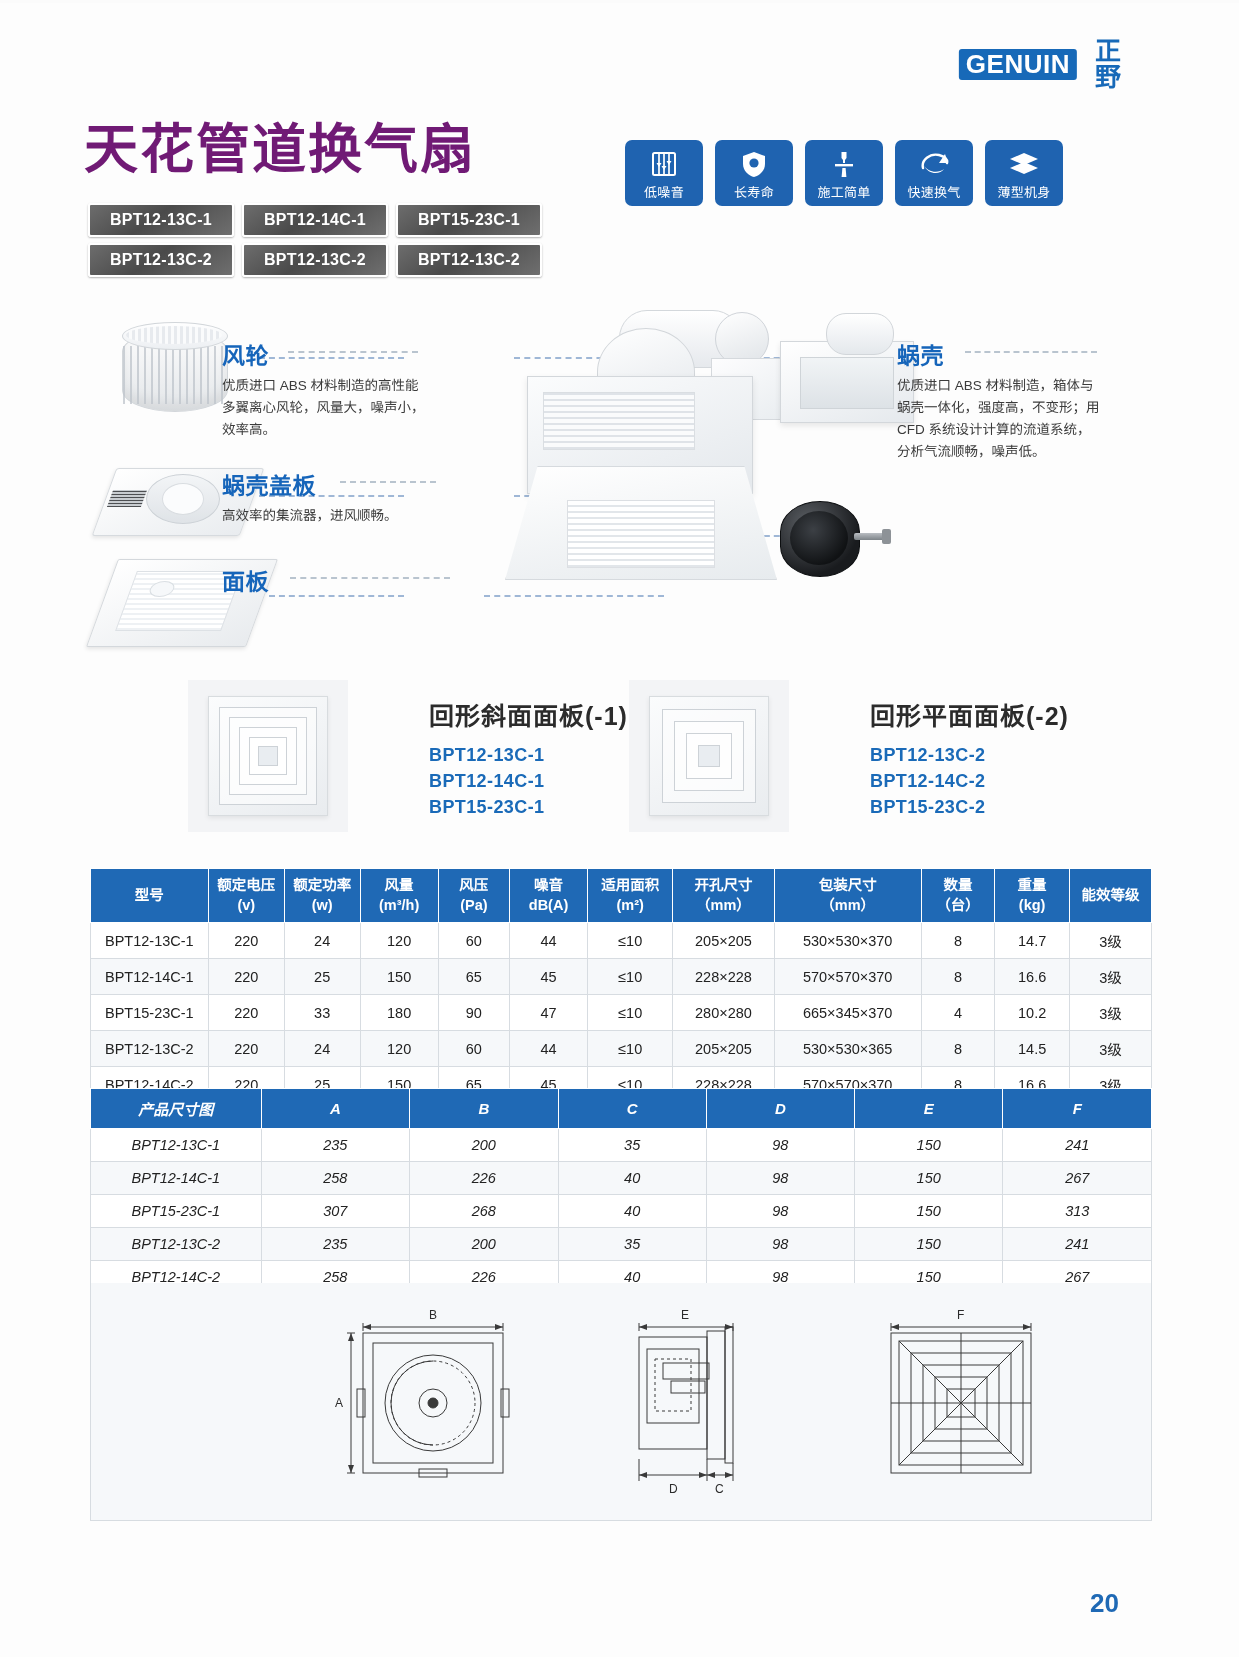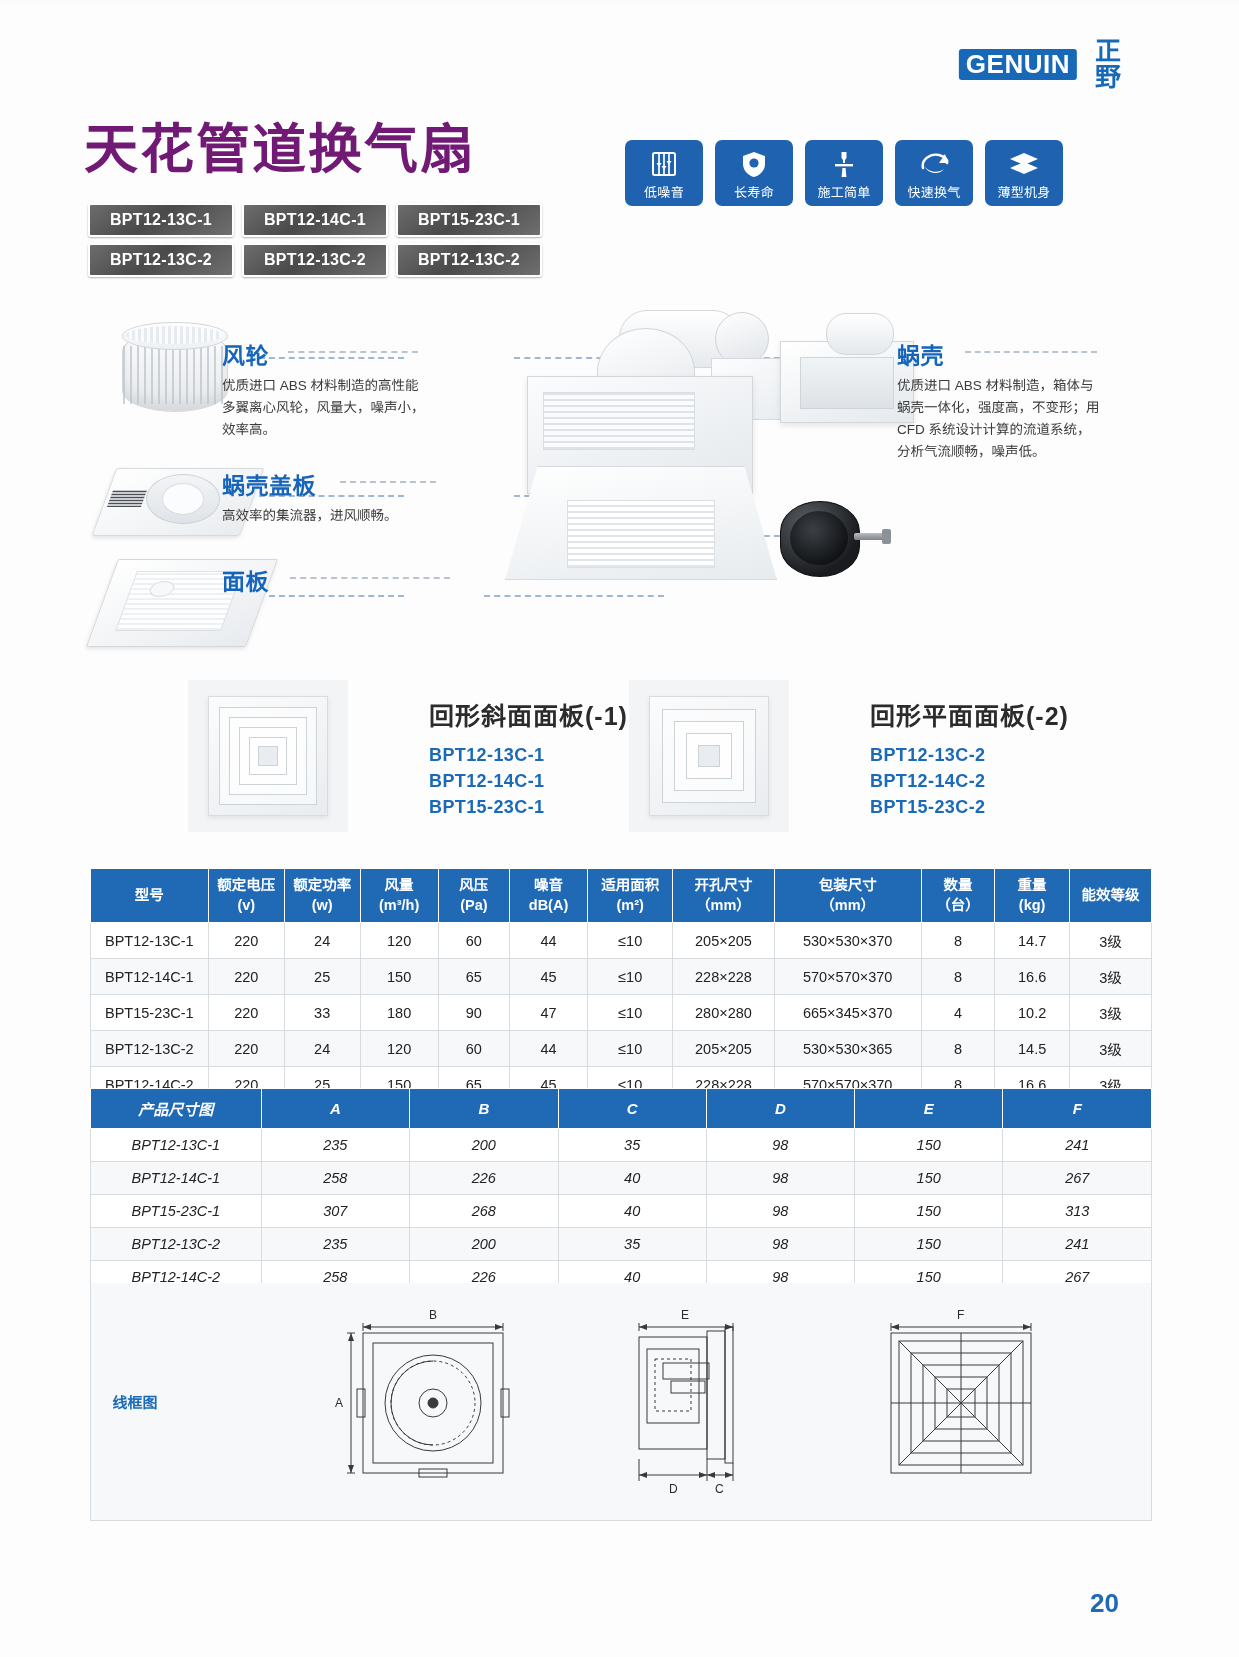--- a/index.html
+++ b/index.html
@@ -556,21 +556,20 @@
           <td>268</td>
           <td>40</td>
           <td>98</td>
           <td>150</td>
           <td>313</td>
         </tr>
       </tbody>
   </table>
 
   <div class="wire">
-    <div class="wire-label">线框图</div>
 
     <div class="wf" style="left:230px;width:230px;">
       <svg width="230" height="208" viewBox="0 0 230 208">
         <g stroke="#3a3a3a" fill="none" stroke-width="1">
           <rect x="42" y="36" width="140" height="140"></rect>
           <rect x="52" y="46" width="120" height="120"></rect>
           <circle cx="112" cy="106" r="48"></circle>
           <circle cx="112" cy="106" r="42" stroke-dasharray="3 3"></circle>
           <circle cx="112" cy="106" r="14"></circle>
           <circle cx="112" cy="106" r="5" fill="#3a3a3a"></circle>

